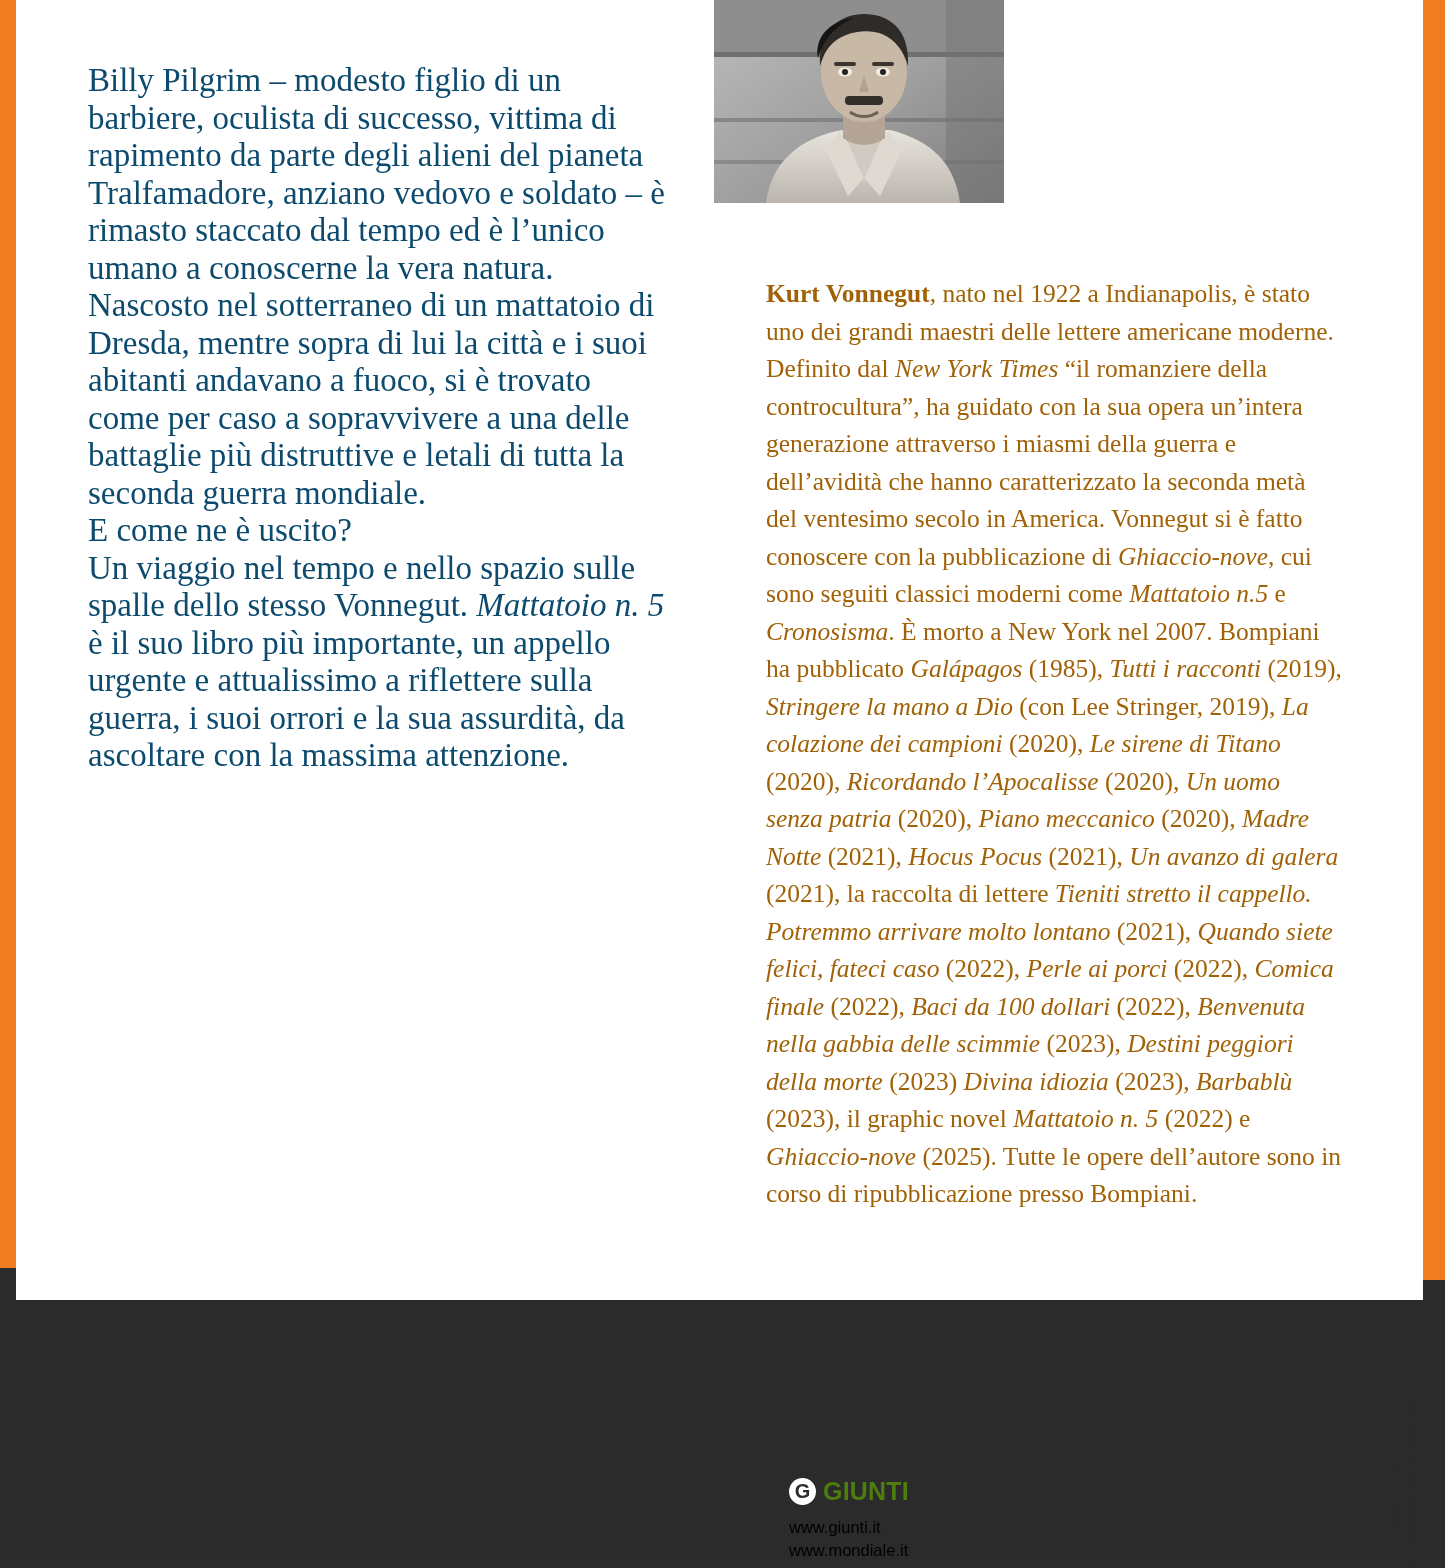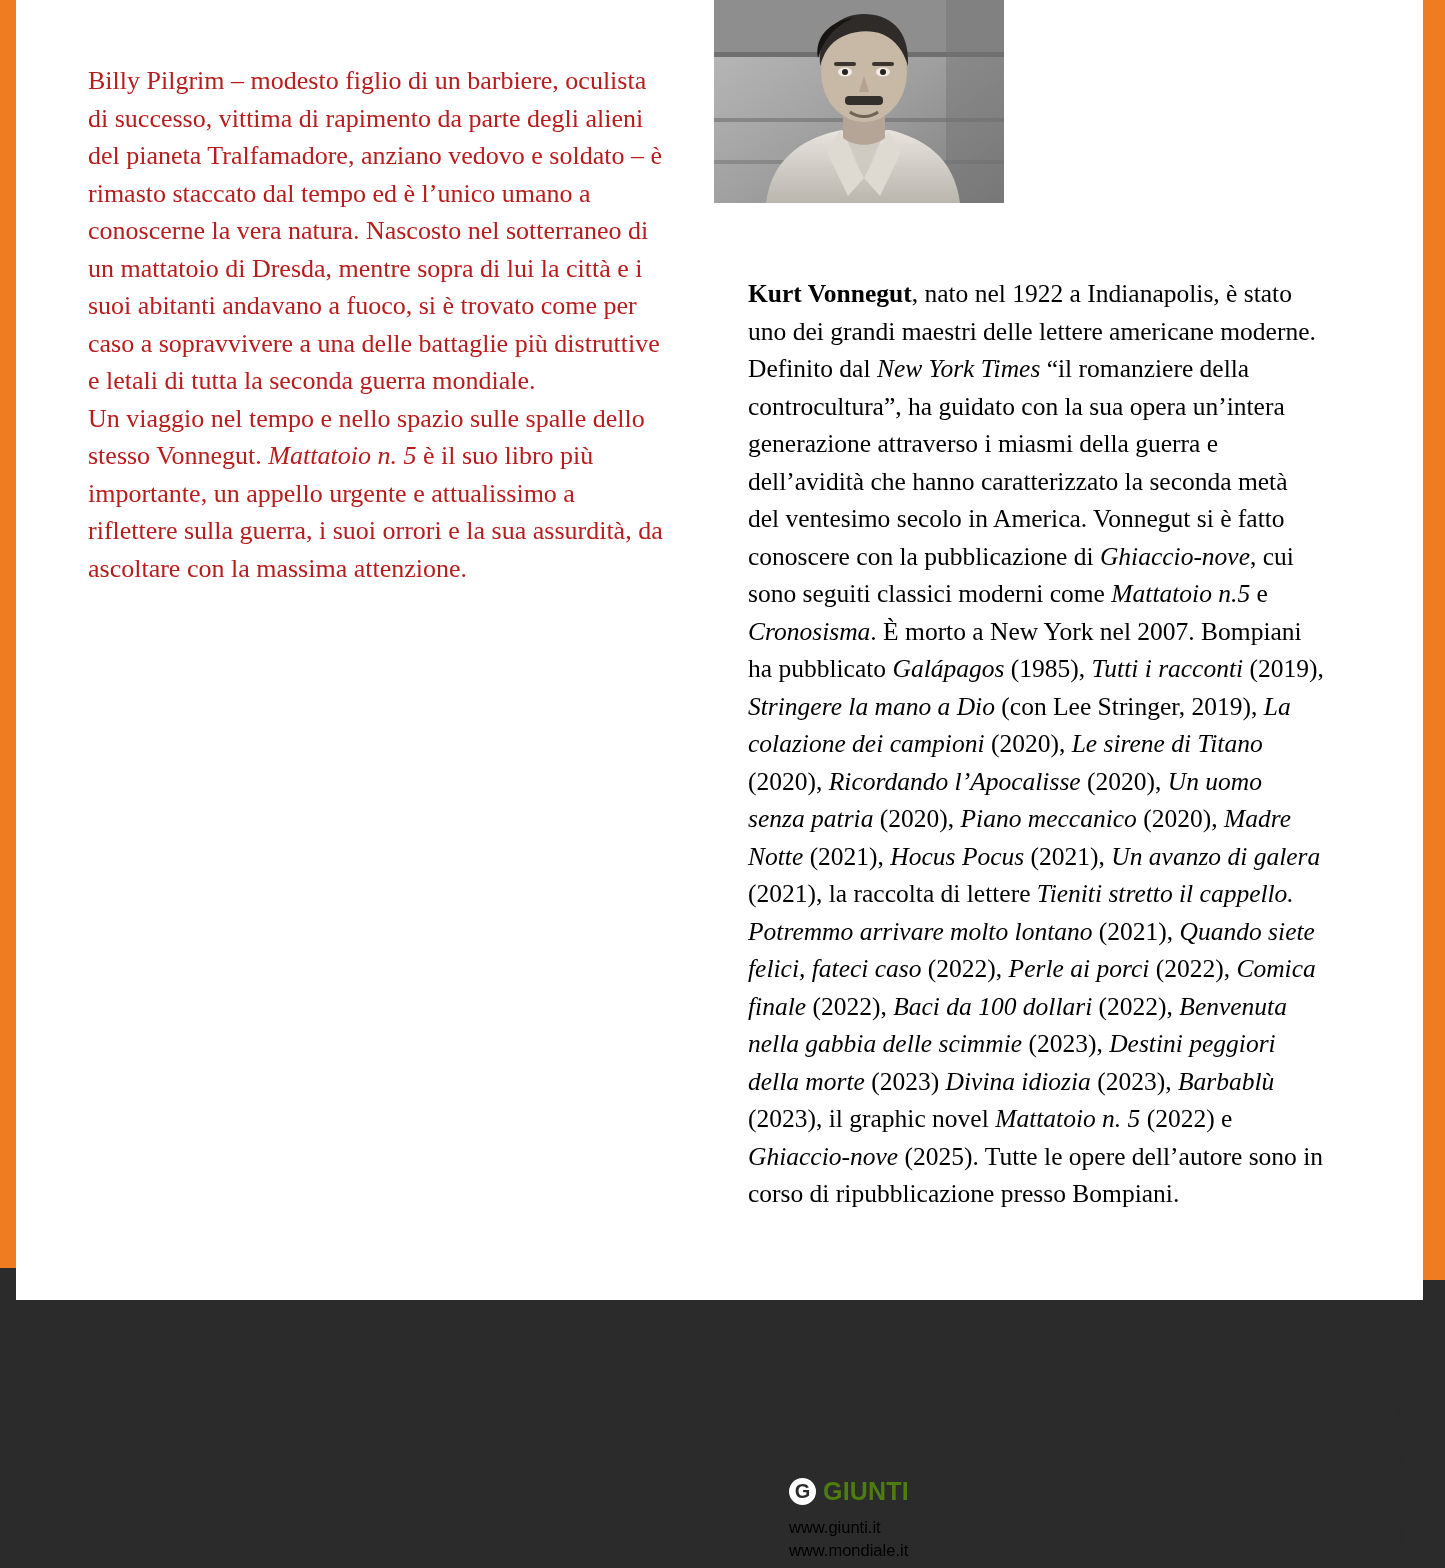--- a/index.html
+++ b/index.html
@@ -65,48 +65,48 @@
     height: 1300px;
     background: #ffffff;
   }
 
   
   .blurb {
     position: absolute;
     left: 88px;
     top: 62px;
     width: 580px;
-    font-size: 26px;
+    font-size: 33px;
     line-height: 37.5px;
-    color: #b91c1c;
+    color: #0c4a6e;
   }
   .blurb p { margin: 0; }
   .blurb i { font-style: italic; }
 
   
   .author-photo {
     position: absolute;
     left: 714px;
     top: 0;
     width: 290px;
     height: 203px;
     overflow: hidden;
     background: #8d8d8d;
   }
   .author-photo svg { display: block; }
 
   
   .bio {
     position: absolute;
-    left: 748px;
+    left: 766px;
     top: 275px;
     width: 576px;
     font-size: 25.5px;
     line-height: 37.5px;
-    color: #000000;
+    color: #a16207;
   }
   .bio p { margin: 0; }
   .bio i { font-style: italic; }
   .bio b { font-weight: bold; }
 
   
   .publisher {
     position: absolute;
     left: 789px;
     top: 1477px;
@@ -177,20 +177,21 @@
     oculista di successo, vittima di rapimento
     da parte degli alieni del pianeta Tralfamadore,
     anziano vedovo e soldato – è rimasto staccato
     dal tempo ed è l’unico umano a conoscerne
     la vera natura. Nascosto nel sotterraneo
     di un mattatoio di Dresda, mentre sopra di lui
     la città e i suoi abitanti andavano a fuoco,
     si è trovato come per caso a sopravvivere
     a una delle battaglie più distruttive e letali
     di tutta la seconda guerra mondiale.</p>
+  <p>E come ne è uscito?</p>
   <p>Un viaggio nel tempo e nello spazio sulle
     spalle dello stesso Vonnegut. <i>Mattatoio n. 5</i>
     è il suo libro più importante, un appello urgente
     e attualissimo a riflettere sulla guerra,
     i suoi orrori e la sua assurdità, da ascoltare
     con la massima attenzione.</p>
 </div>
 
 <div class="author-photo">
   <svg width="290" height="203" viewBox="0 0 290 203" xmlns="http://www.w3.org/2000/svg" aria-hidden="true">

